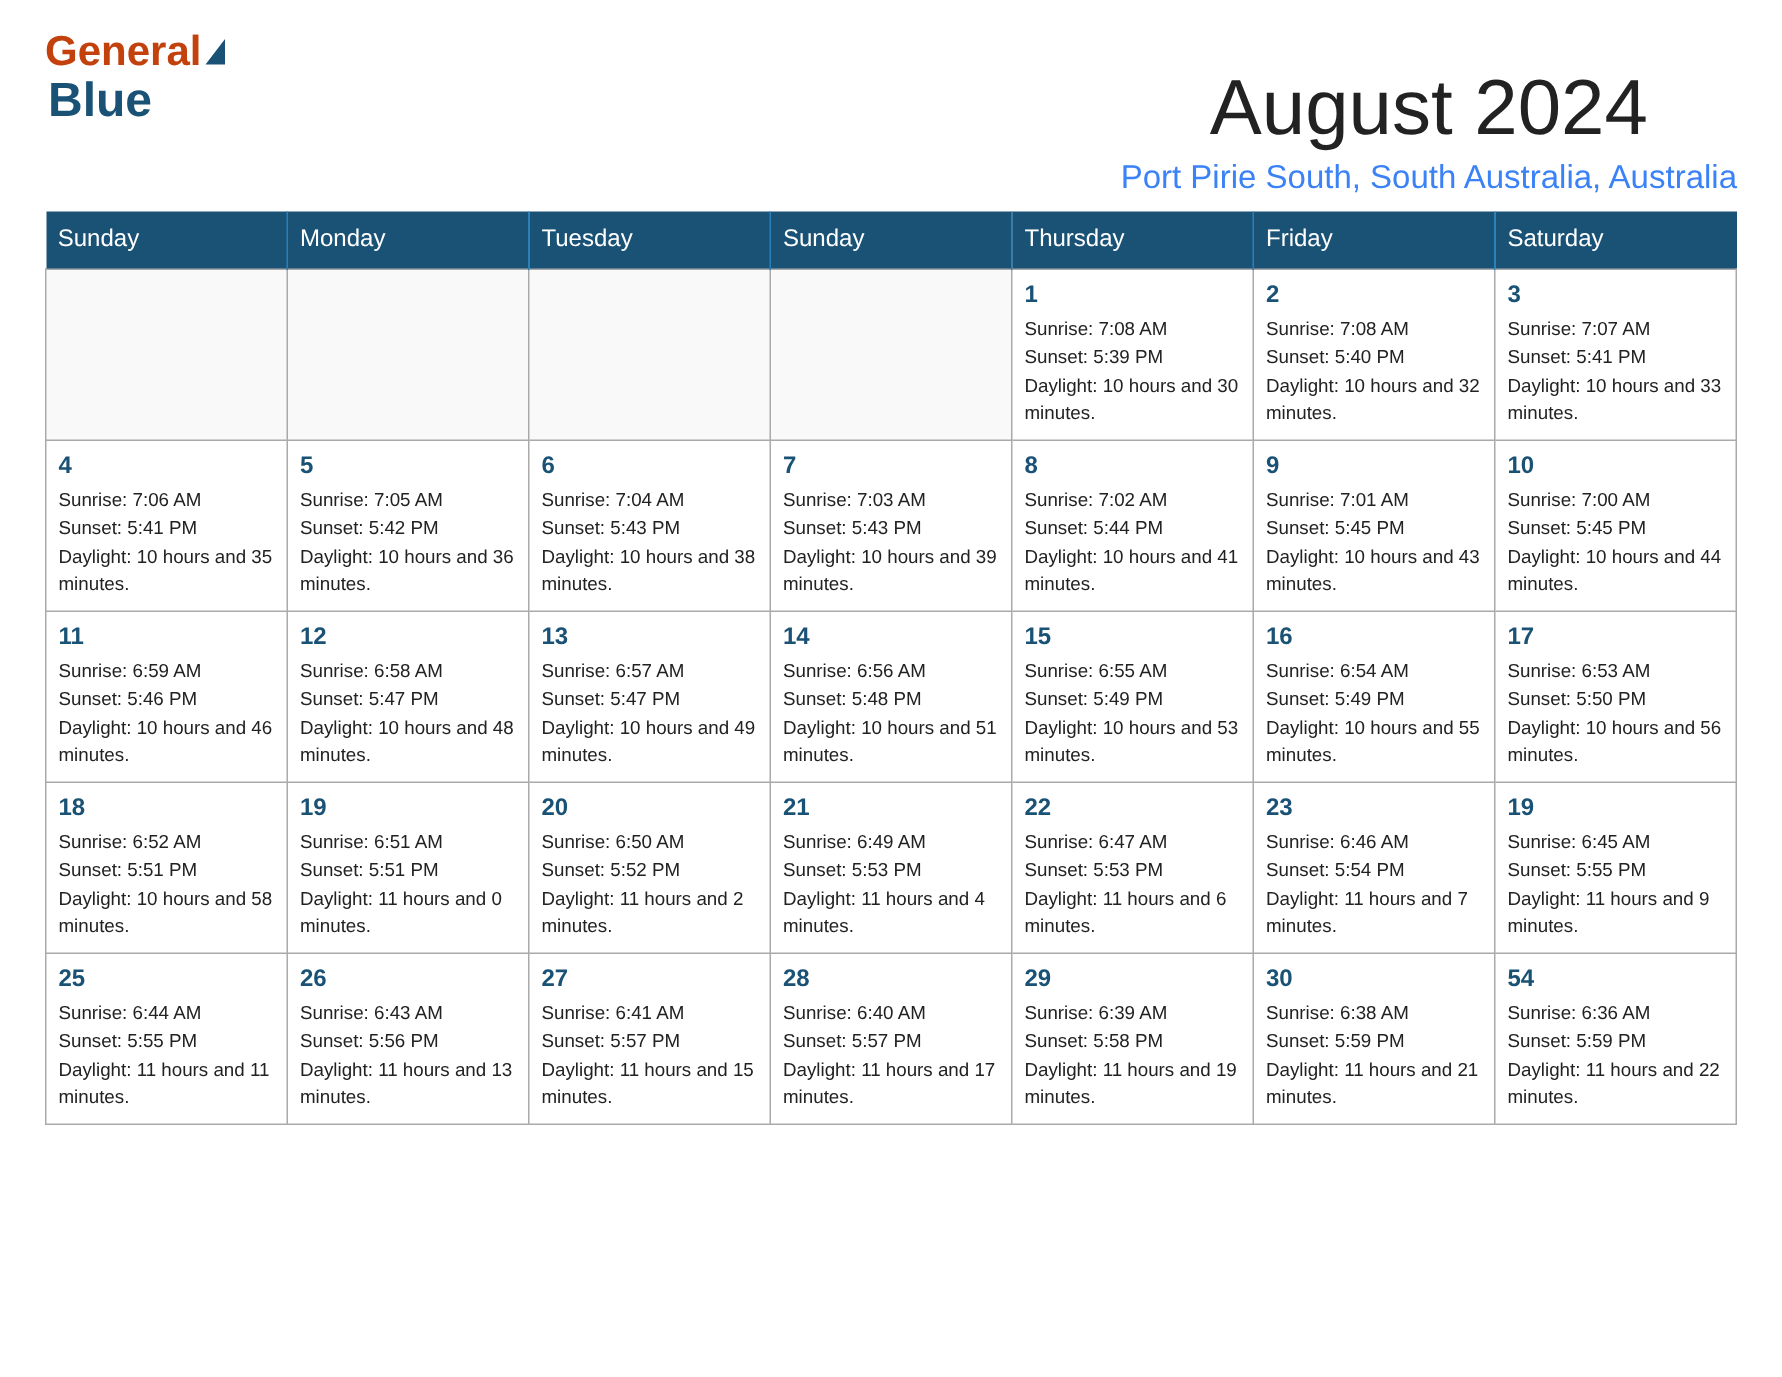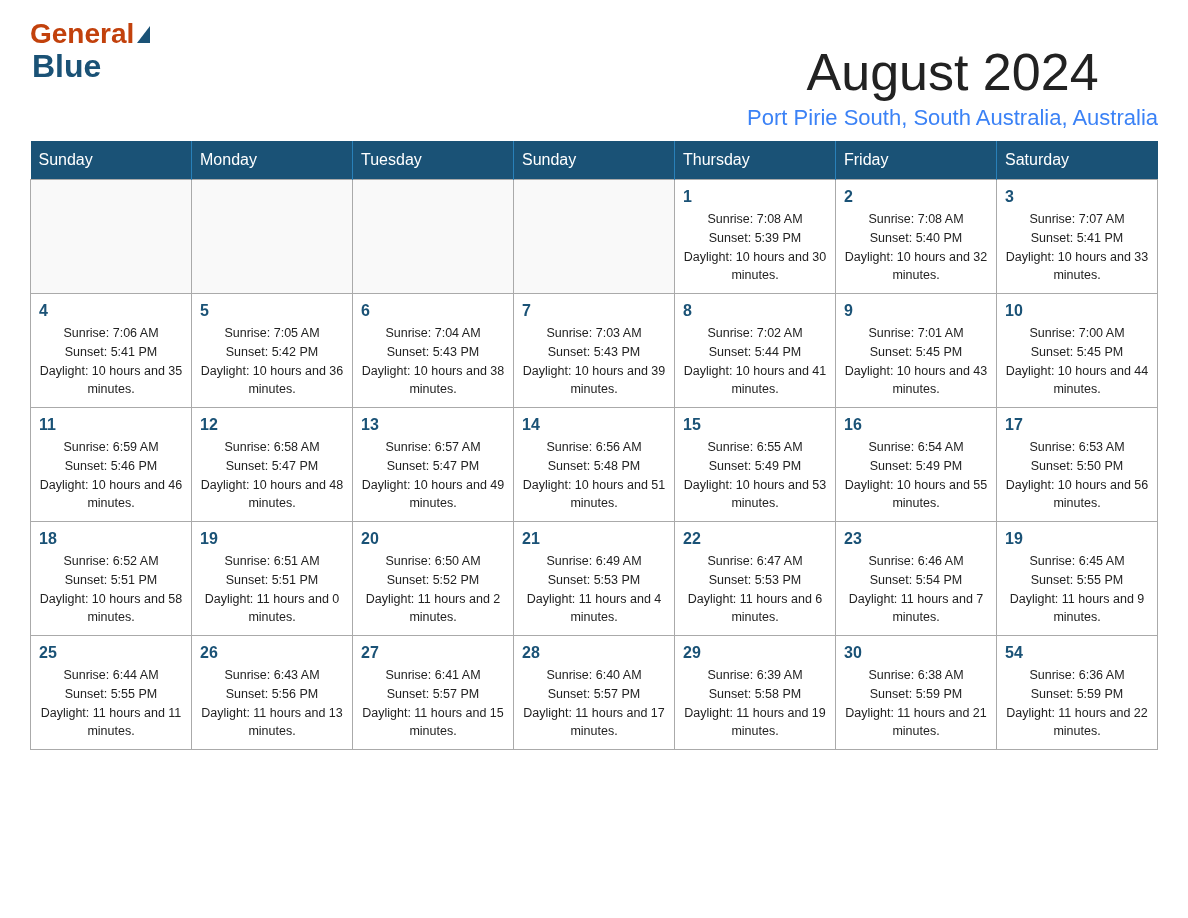--- a/index.html
+++ b/index.html
@@ -70,21 +70,20 @@
       font-size: 16px;
       font-weight: bold;
       color: #1a5276;
       margin-bottom: 4px;
       display: block;
     }
     .day-info {
       font-size: 12.5px;
       line-height: 1.5;
       color: #222;
-      text-align: center;
     }
     .empty-cell {
       background: #f9f9f9;
     }
     .calendar-table tbody tr td:first-child {
       border-left: 1px solid #aaa;
     }
     .row-divider td {
       border-top: 2px solid #1a5276;
     }

